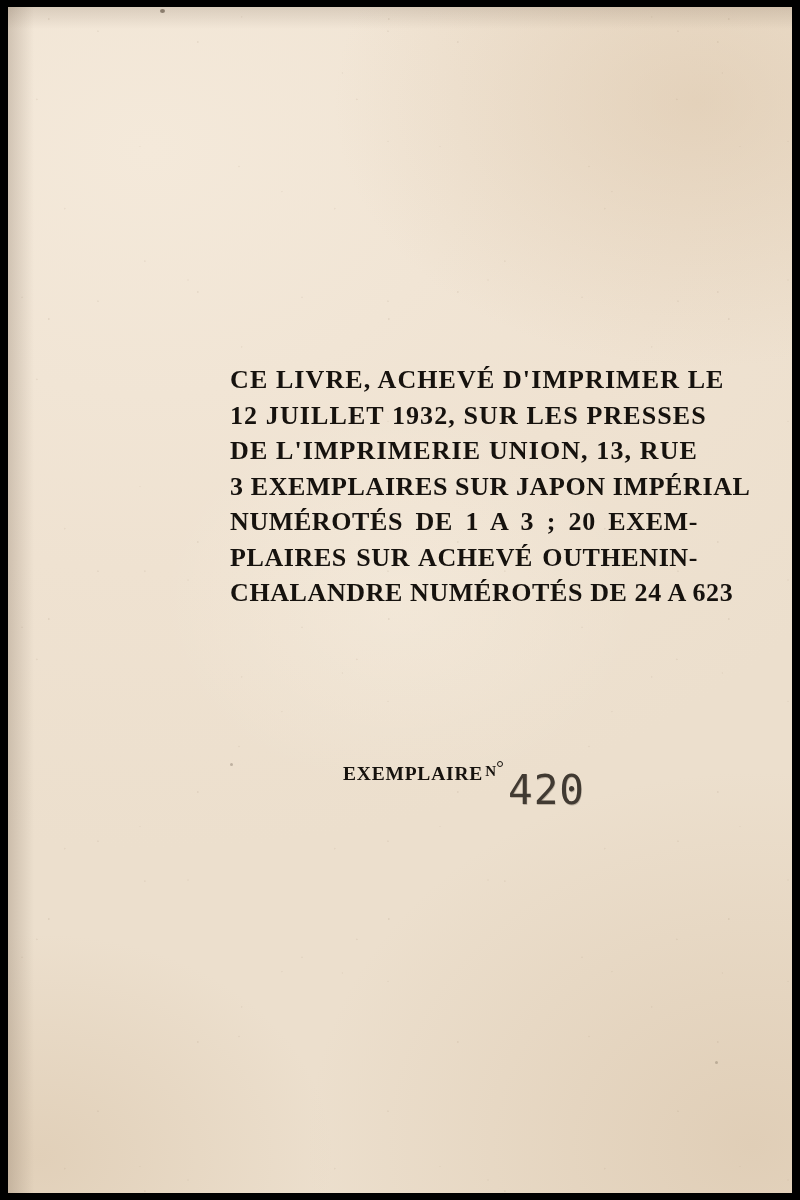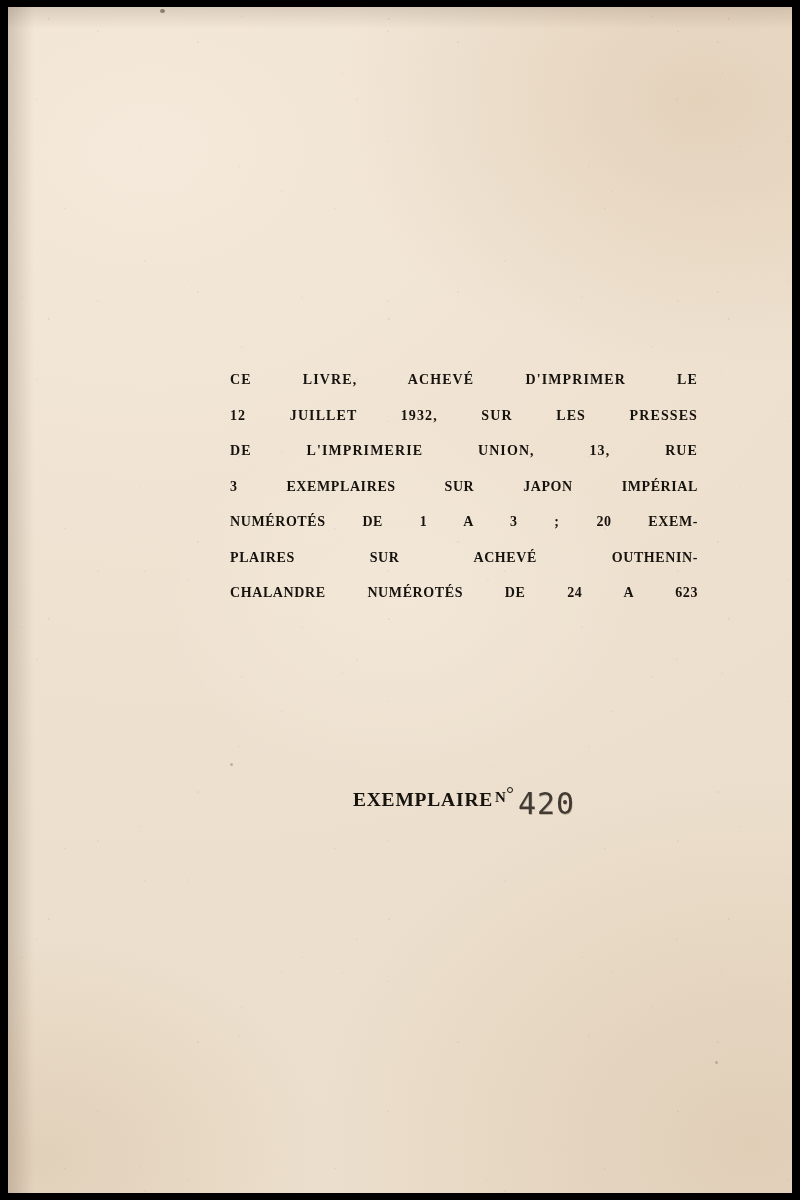--- a/index.html
+++ b/index.html
@@ -90,42 +90,41 @@
     position: absolute;
     left: 222px;
     top: 355px;
     width: 468px;
     text-align: justify;
   }
 
   .colophon-line {
     font-family: "Liberation Serif", serif;
     font-weight: bold;
-    font-size: 14px;
+    font-size: 26px;
     letter-spacing: 0.6px;
     color: #16120e;
     line-height: 35.5px;
     white-space: nowrap;
     text-align: justify;
     text-align-last: justify;
     display: block;
   }
 
   
   .colophon-line.loose { letter-spacing: 1.1px; }
 
   .stamp-row {
     position: absolute;
     left: 222px;
     top: 735px;
     width: 468px;
     display: flex;
     align-items: baseline;
     justify-content: center;
-    margin-top: 36px;
   }
 
   .stamp-label {
     font-family: "Liberation Serif", serif;
     font-weight: bold;
     font-size: 19.5px;
     letter-spacing: 0.8px;
     color: #16120e;
     white-space: nowrap;
   }
@@ -148,27 +147,27 @@
     border-radius: 50%;
     vertical-align: super;
     margin-left: 1px;
     position: relative;
     top: -3px;
   }
 
   
   .stamp-number {
     font-family: "DejaVu Sans Mono", monospace;
-    font-size: 30px;
+    font-size: 41px;
     font-weight: 400;
     color: #2a241d;
     letter-spacing: 1px;
     margin-left: 5px;
     position: relative;
-    top: 8px;
+    top: 24px;
     opacity: 0.88;
     text-shadow: 0.5px 0.5px 0 rgba(60,50,40,0.30);
   }
 
   
   .gutter-shadow {
     position: absolute;
     left: 0;
     top: 0;
     width: 26px;

